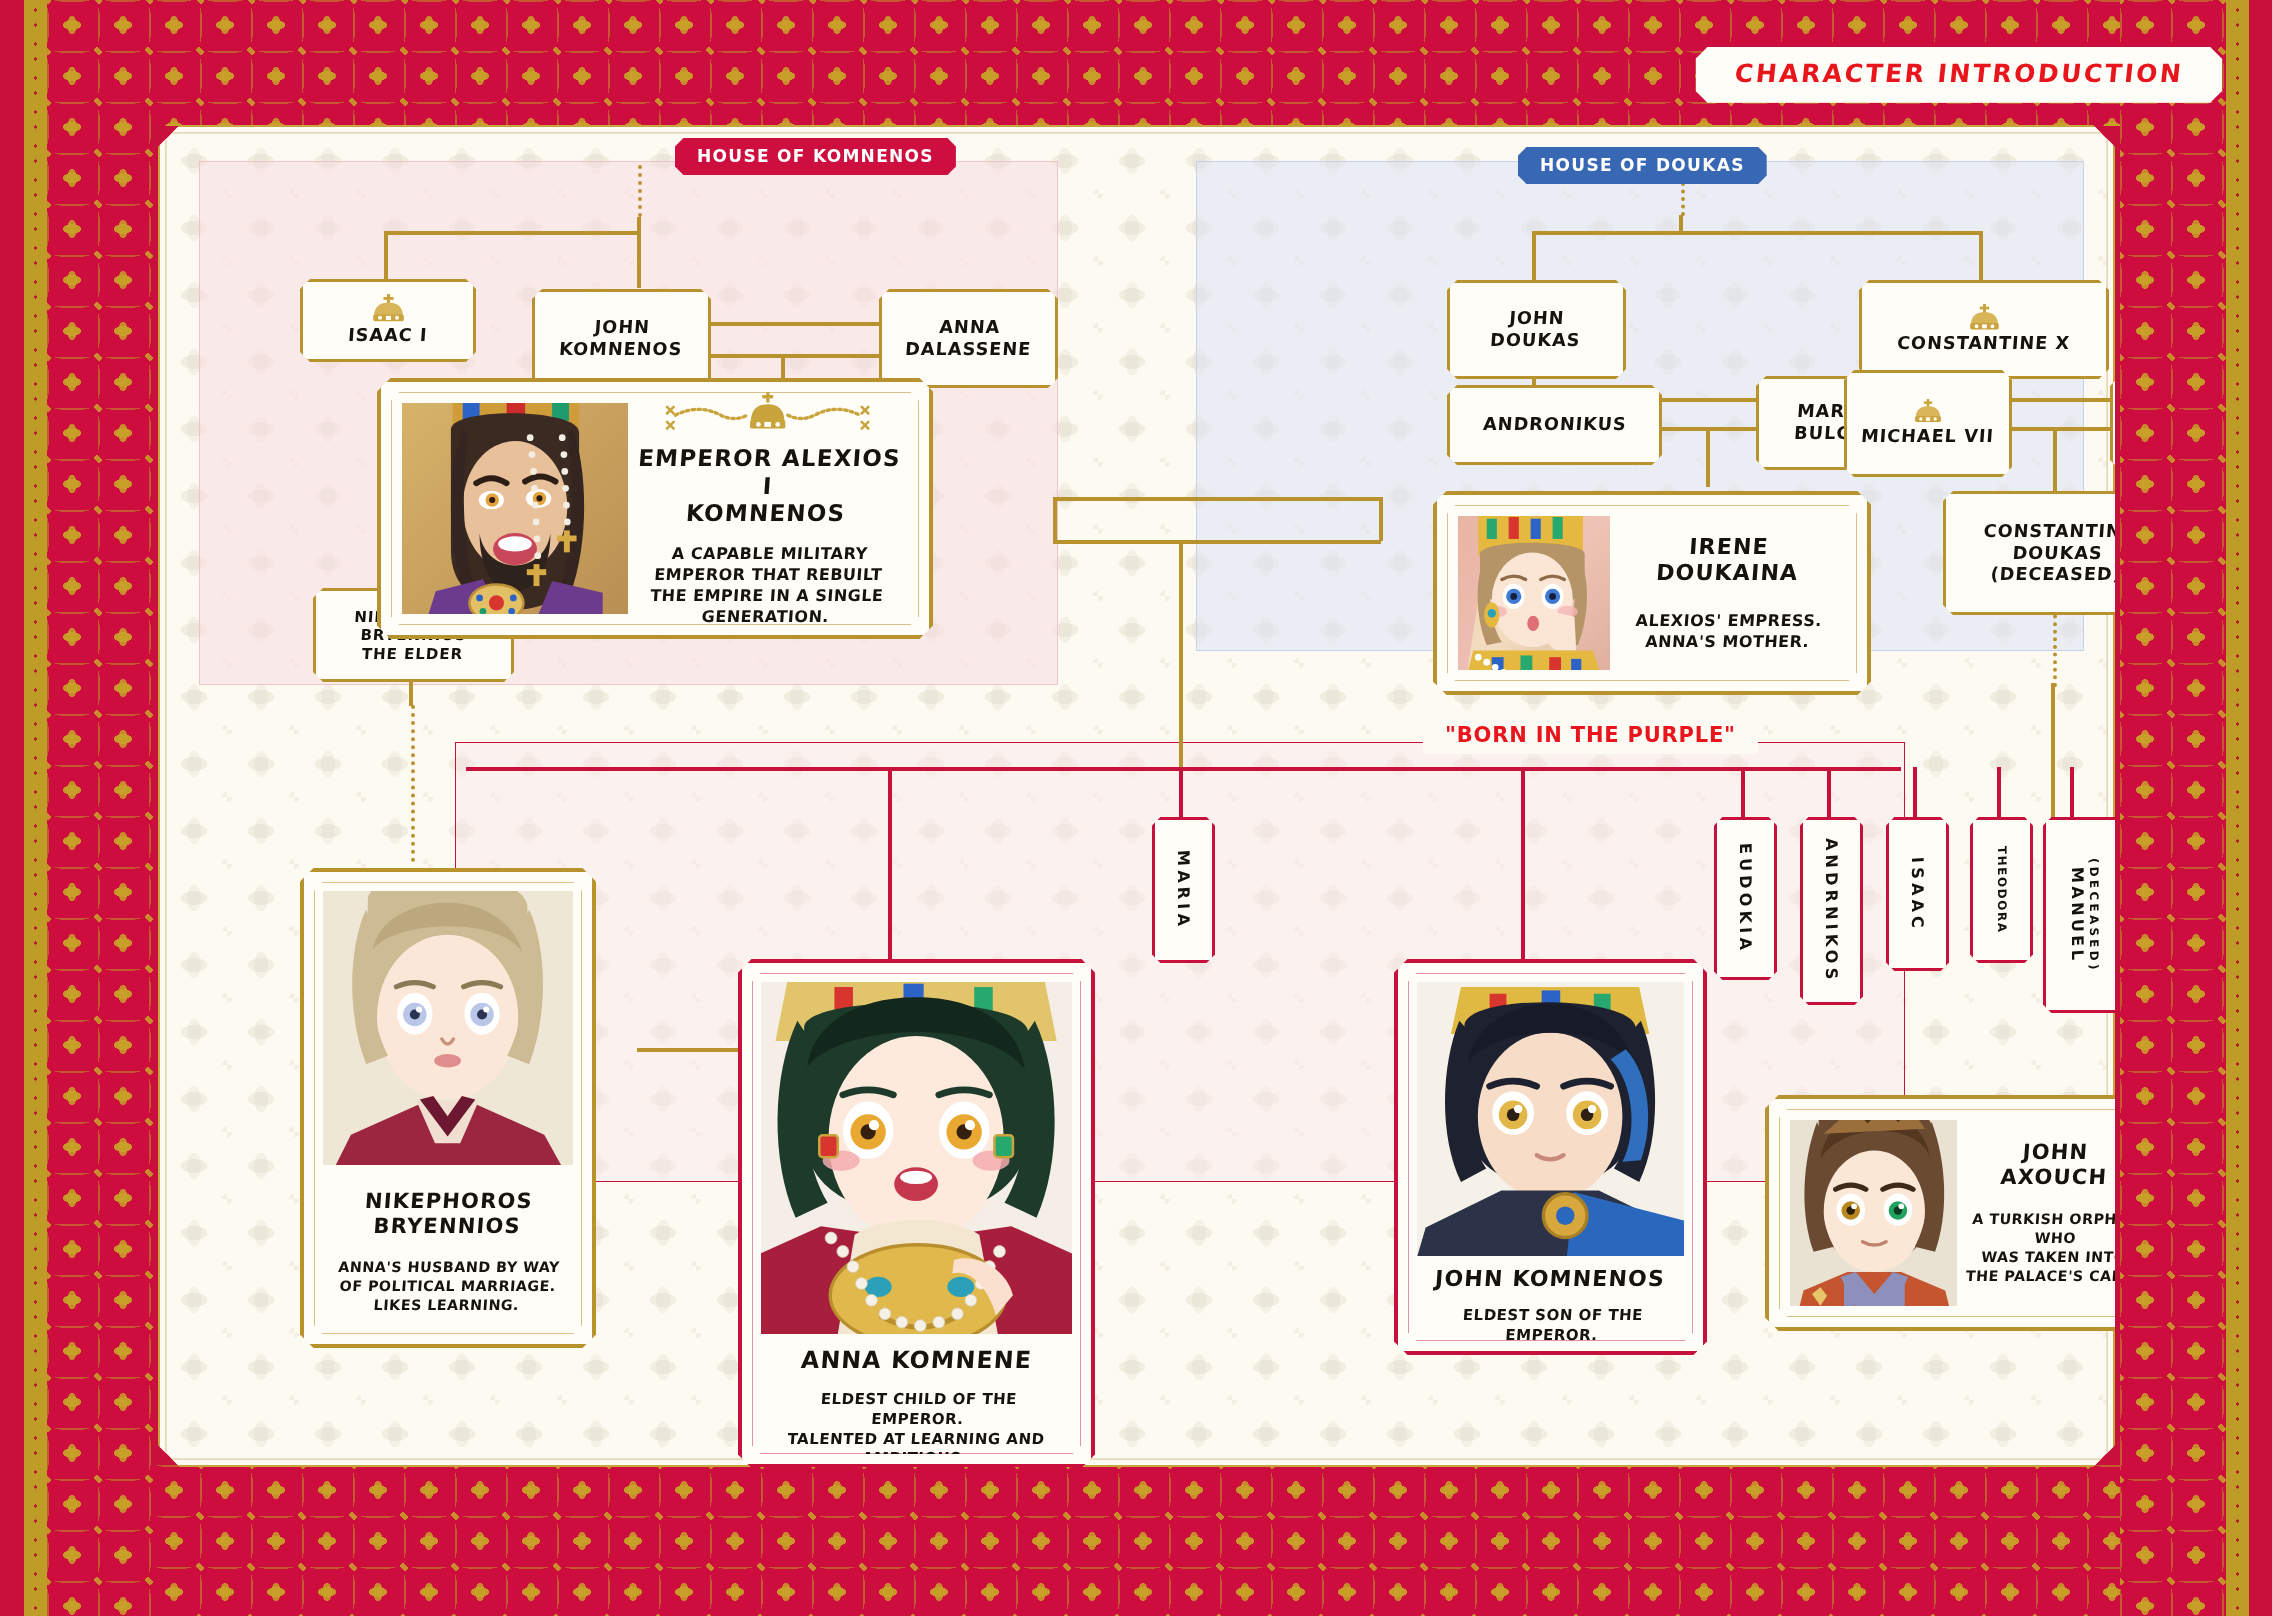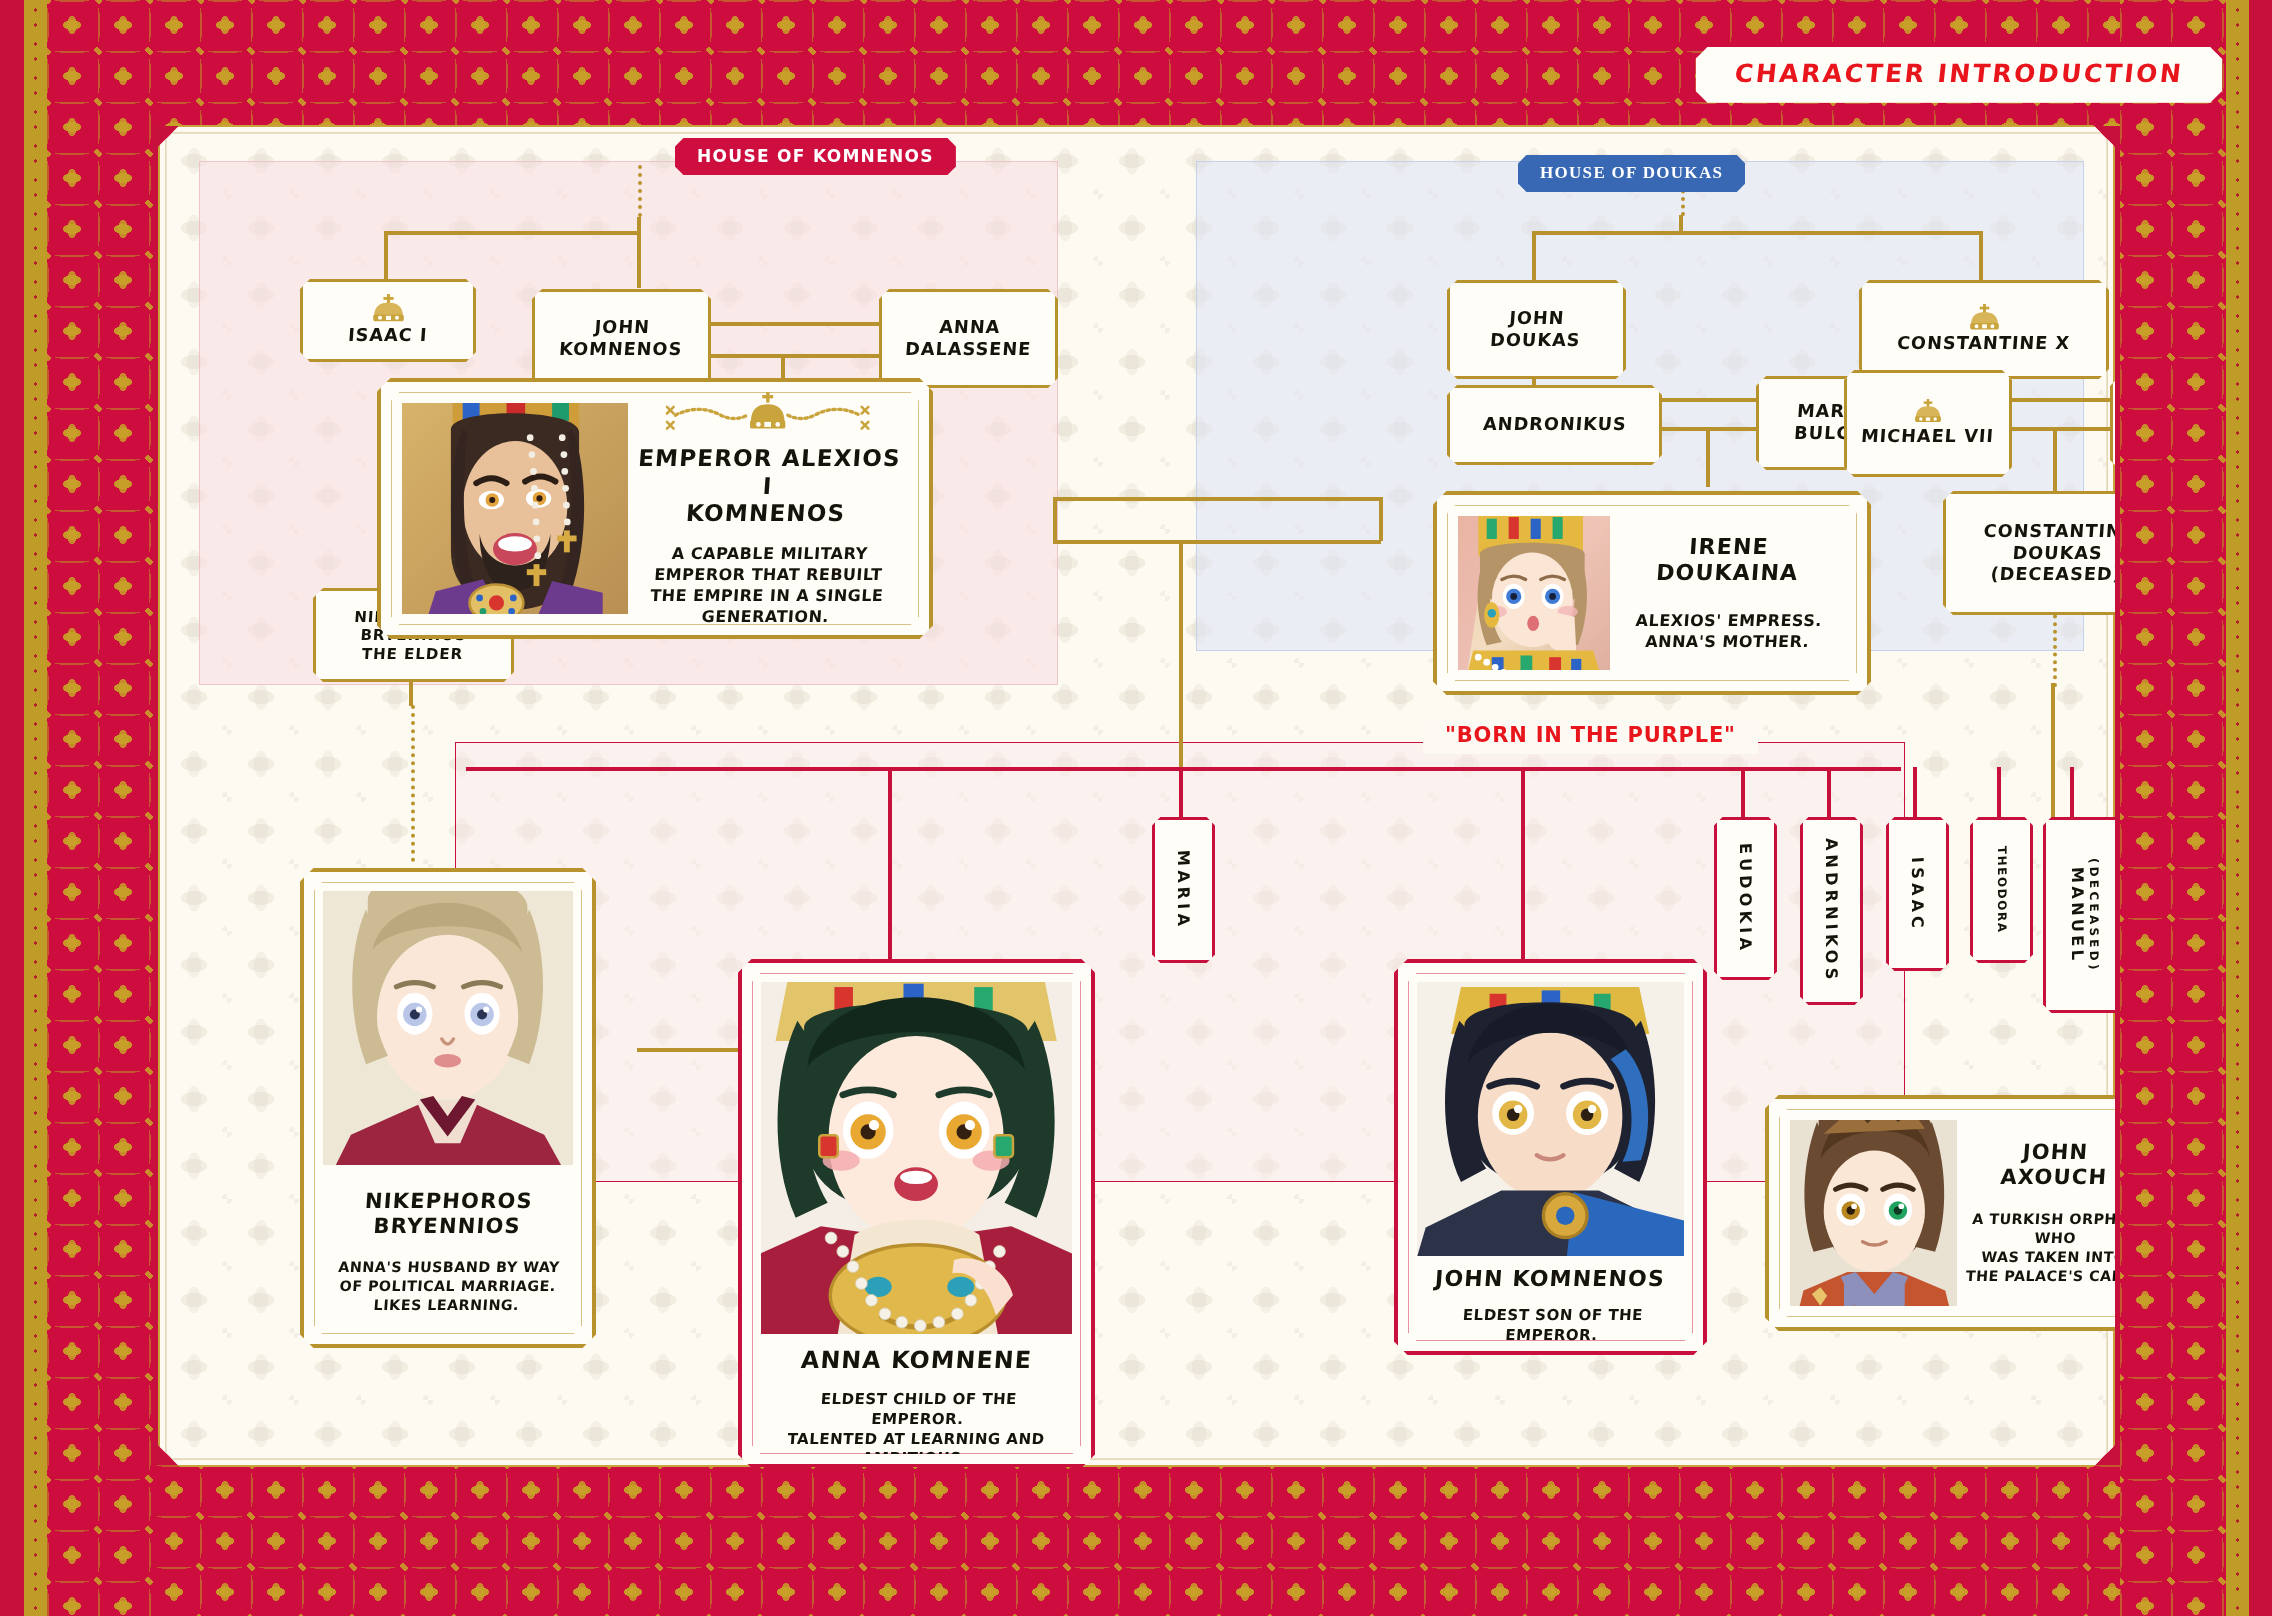--- a/index.html
+++ b/index.html
@@ -220,21 +220,21 @@
 </div>
 
 <div id="main-panel">
   <div id="canvas">
 
     <div class="house-region komnenos" style="left:39px;top:34px;width:857px;height:522px;"></div>
     <div class="house-region doukas" style="left:1036px;top:34px;width:886px;height:488px;"></div>
     <div class="house-region purple-zone" style="left:295px;top:615px;width:1448px;height:438px;"></div>
 
     <div class="house-tag komnenos" style="left:515px;top:11px;">HOUSE OF KOMNENOS</div>
-    <div class="house-tag doukas" style="left:1358px;top:28px;font-family:Liberation Serif, serif;">HOUSE OF DOUKAS</div>
+    <div class="house-tag doukas" style="left:1358px;top:20px;">HOUSE OF DOUKAS</div>
     <div class="purple-tag" style="left:1263px;top:591px;">"BORN IN THE PURPLE"</div>
 
     <div class="ln dot-v" style="left:478px;top:38px;height:52px;"></div>
     <div class="ln" style="left:477px;top:90px;width:4.2px;height:17px;"></div>
     <div class="ln" style="left:224px;top:104px;width:257px;height:4.2px;"></div>
     <div class="ln" style="left:224px;top:104px;width:4.2px;height:49px;"></div>
     <div class="ln" style="left:477px;top:104px;width:4.2px;height:57px;"></div>
     <div class="ln" style="left:546px;top:195px;width:173px;height:4.2px;"></div>
     <div class="ln" style="left:546px;top:227px;width:173px;height:4.2px;"></div>
     <div class="ln" style="left:621px;top:229px;width:4.2px;height:143px;"></div>

